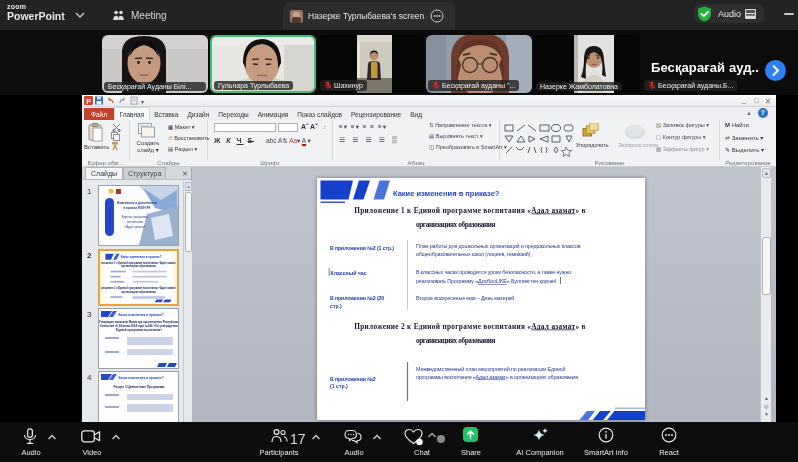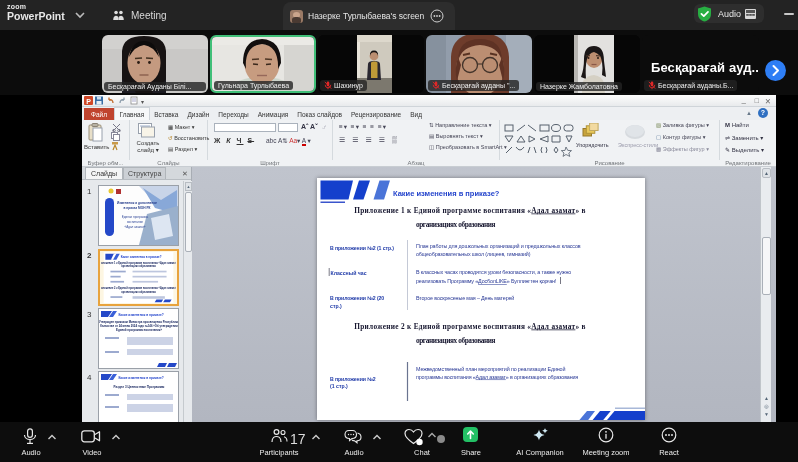--- a/index.html
+++ b/index.html
@@ -558,21 +558,21 @@
       <path d="M7 2.5 C7.8 5.8 9 7 12.5 8 C9 9 7.8 10.2 7 13.5 C6.2 10.2 5 9 1.5 8 C5 7 6.2 5.8 7 2.5 Z" fill="#cfe8f2"></path>
       <path d="M13 1 C13.4 2.6 14 3.2 15.8 3.7 C14 4.2 13.4 4.8 13 6.4 C12.6 4.8 12 4.2 10.2 3.7 C12 3.2 12.6 2.6 13 1 Z" fill="#cfe8f2"></path>
     </svg>
   <div class="bitem" style="left:508px;top:26px;width:64px">AI Companion</div>
 
   <svg class="abs" style="left:598px;top:5px" width="16" height="16" viewBox="0 0 16 16">
       <circle cx="8" cy="8" r="6.8" stroke="#e8e8e8" stroke-width="1.2" fill="none"></circle>
       <circle cx="8" cy="4.8" r="0.9" fill="#e8e8e8"></circle>
       <rect x="7.35" y="6.8" width="1.3" height="5" rx="0.6" fill="#e8e8e8"></rect>
     </svg>
-  <div class="bitem" style="left:575px;top:26px;width:62px">Meeting zoom</div>
+  <div class="bitem" style="left:575px;top:26px;width:62px">SmartArt info</div>
 
   <svg class="abs" style="left:661px;top:5px" width="16" height="16" viewBox="0 0 16 16">
       <circle cx="8" cy="8" r="6.8" stroke="#e8e8e8" stroke-width="1.2" fill="none"></circle>
       <circle cx="5" cy="8" r="0.95" fill="#e8e8e8"></circle>
       <circle cx="8" cy="8" r="0.95" fill="#e8e8e8"></circle>
       <circle cx="11" cy="8" r="0.95" fill="#e8e8e8"></circle>
     </svg>
   <div class="bitem" style="left:649px;top:26px;width:40px">React</div>
 </div>
 

